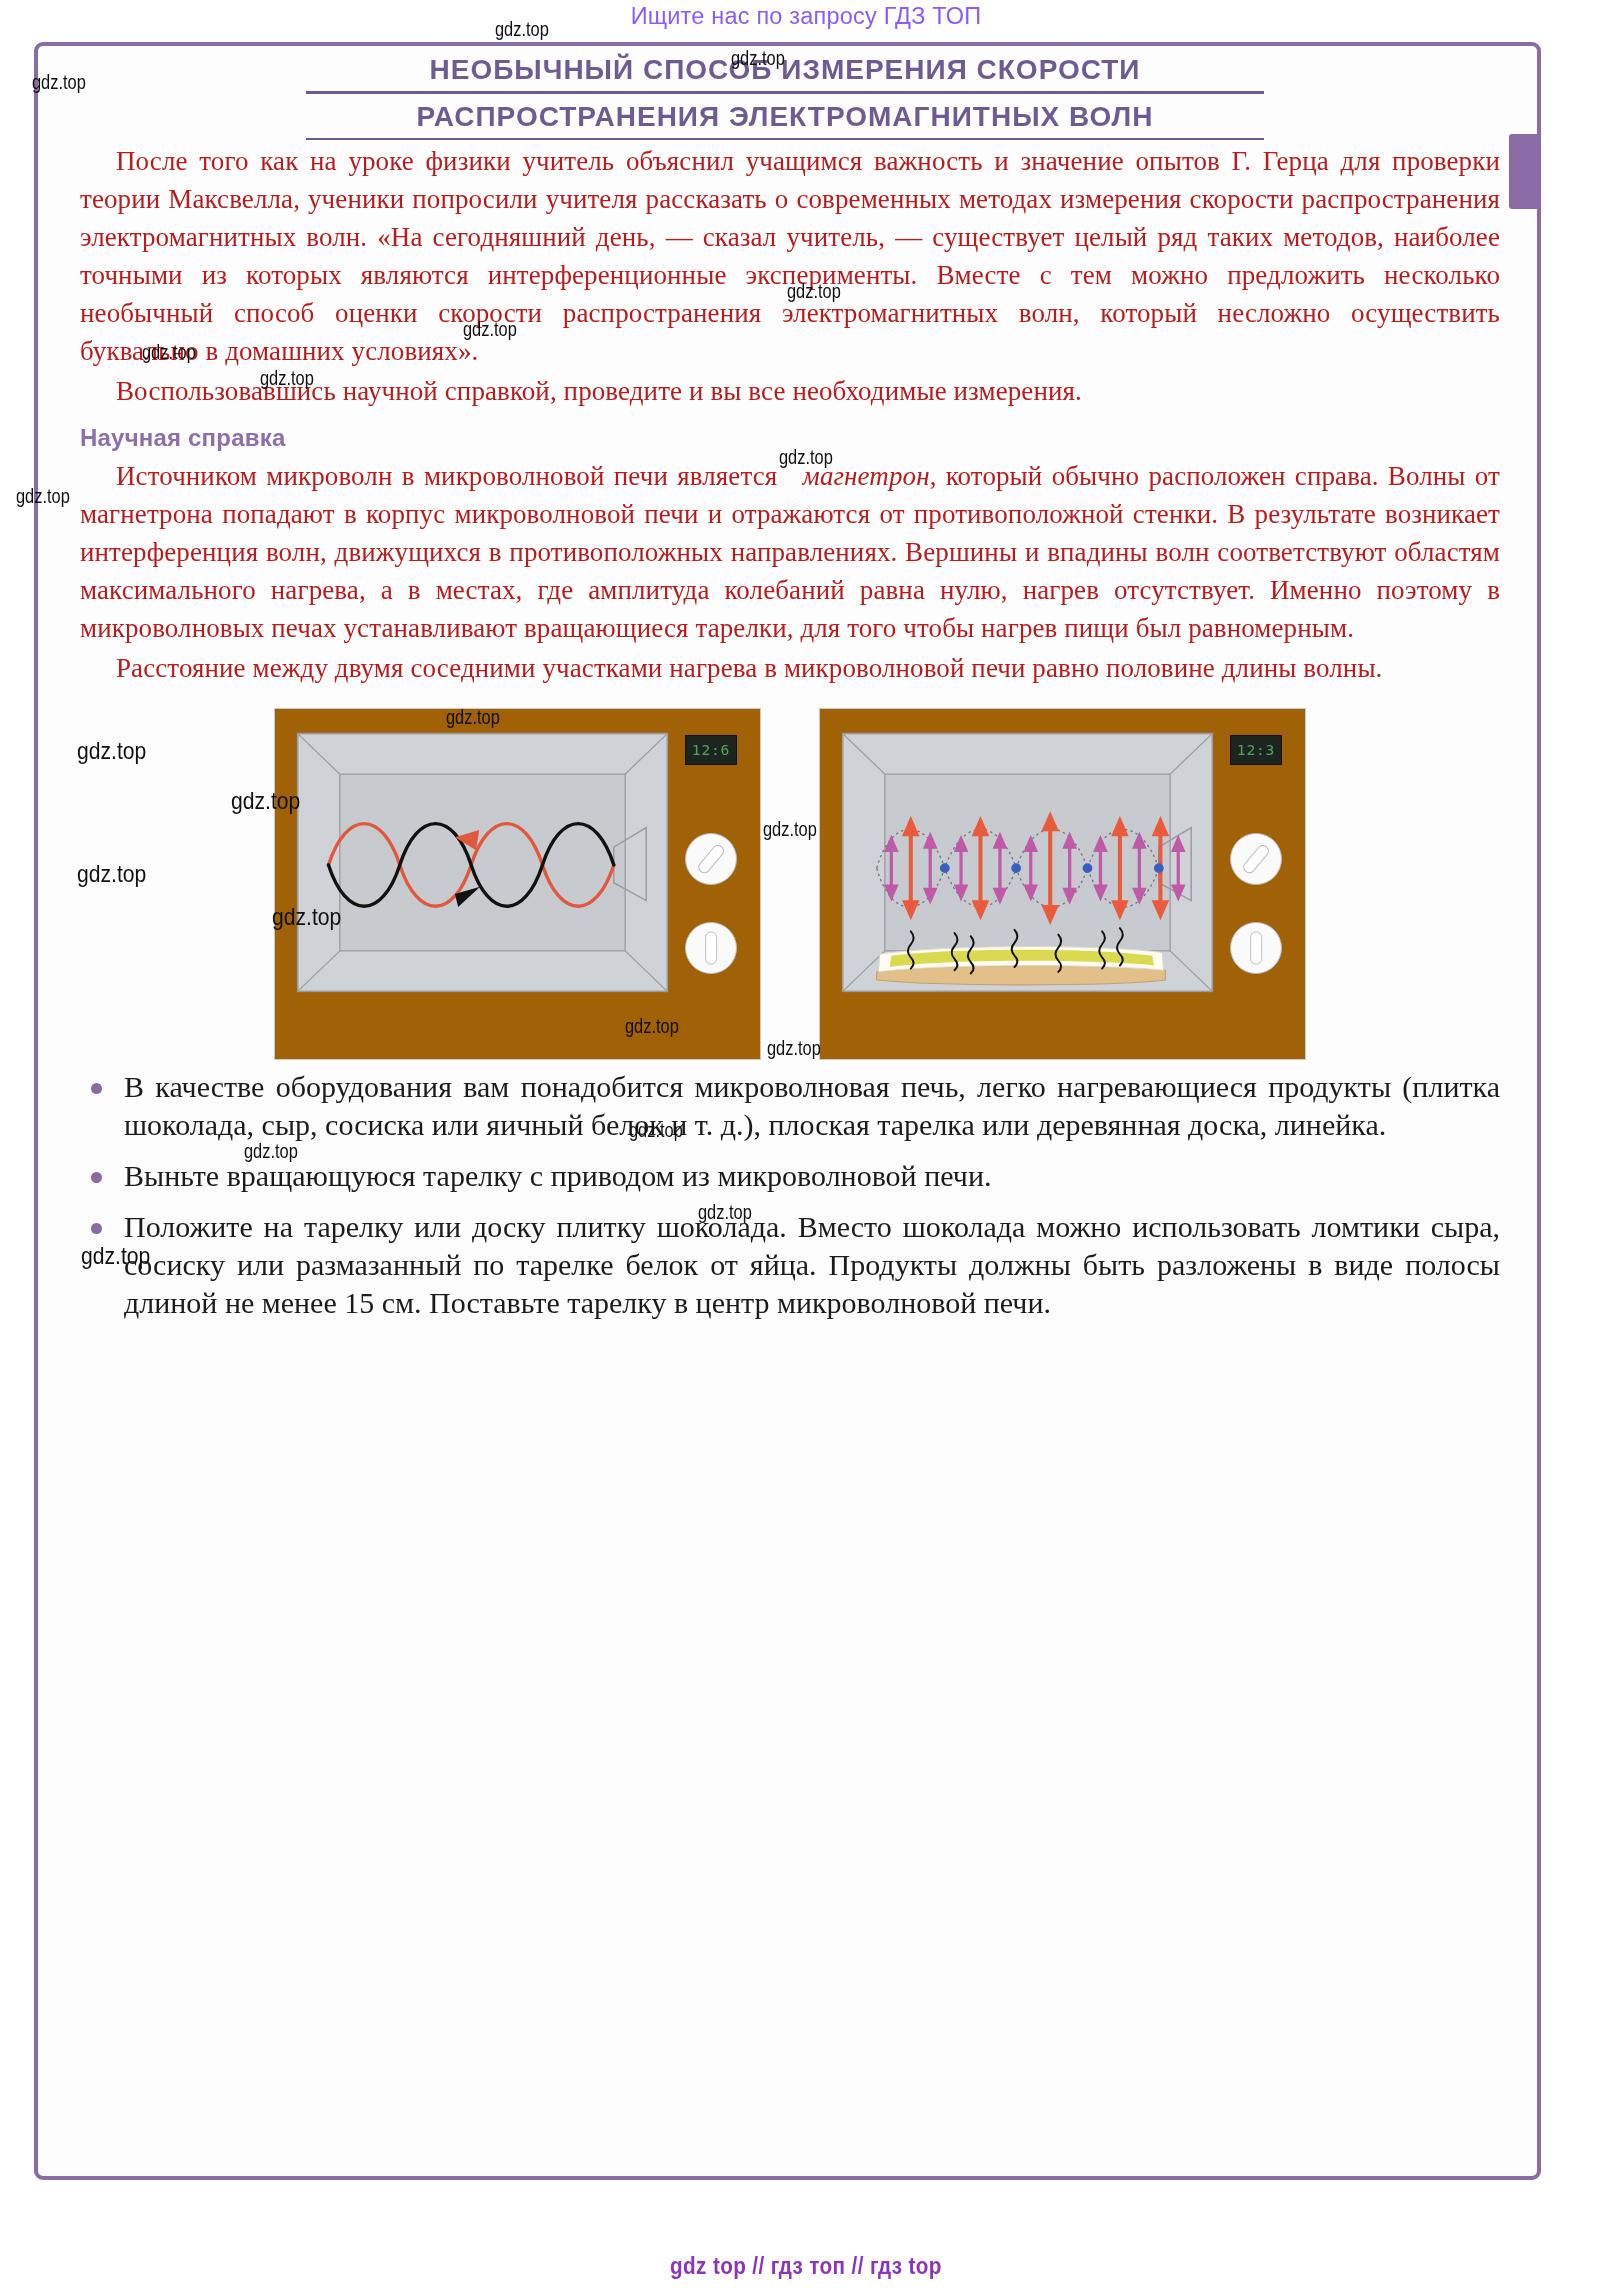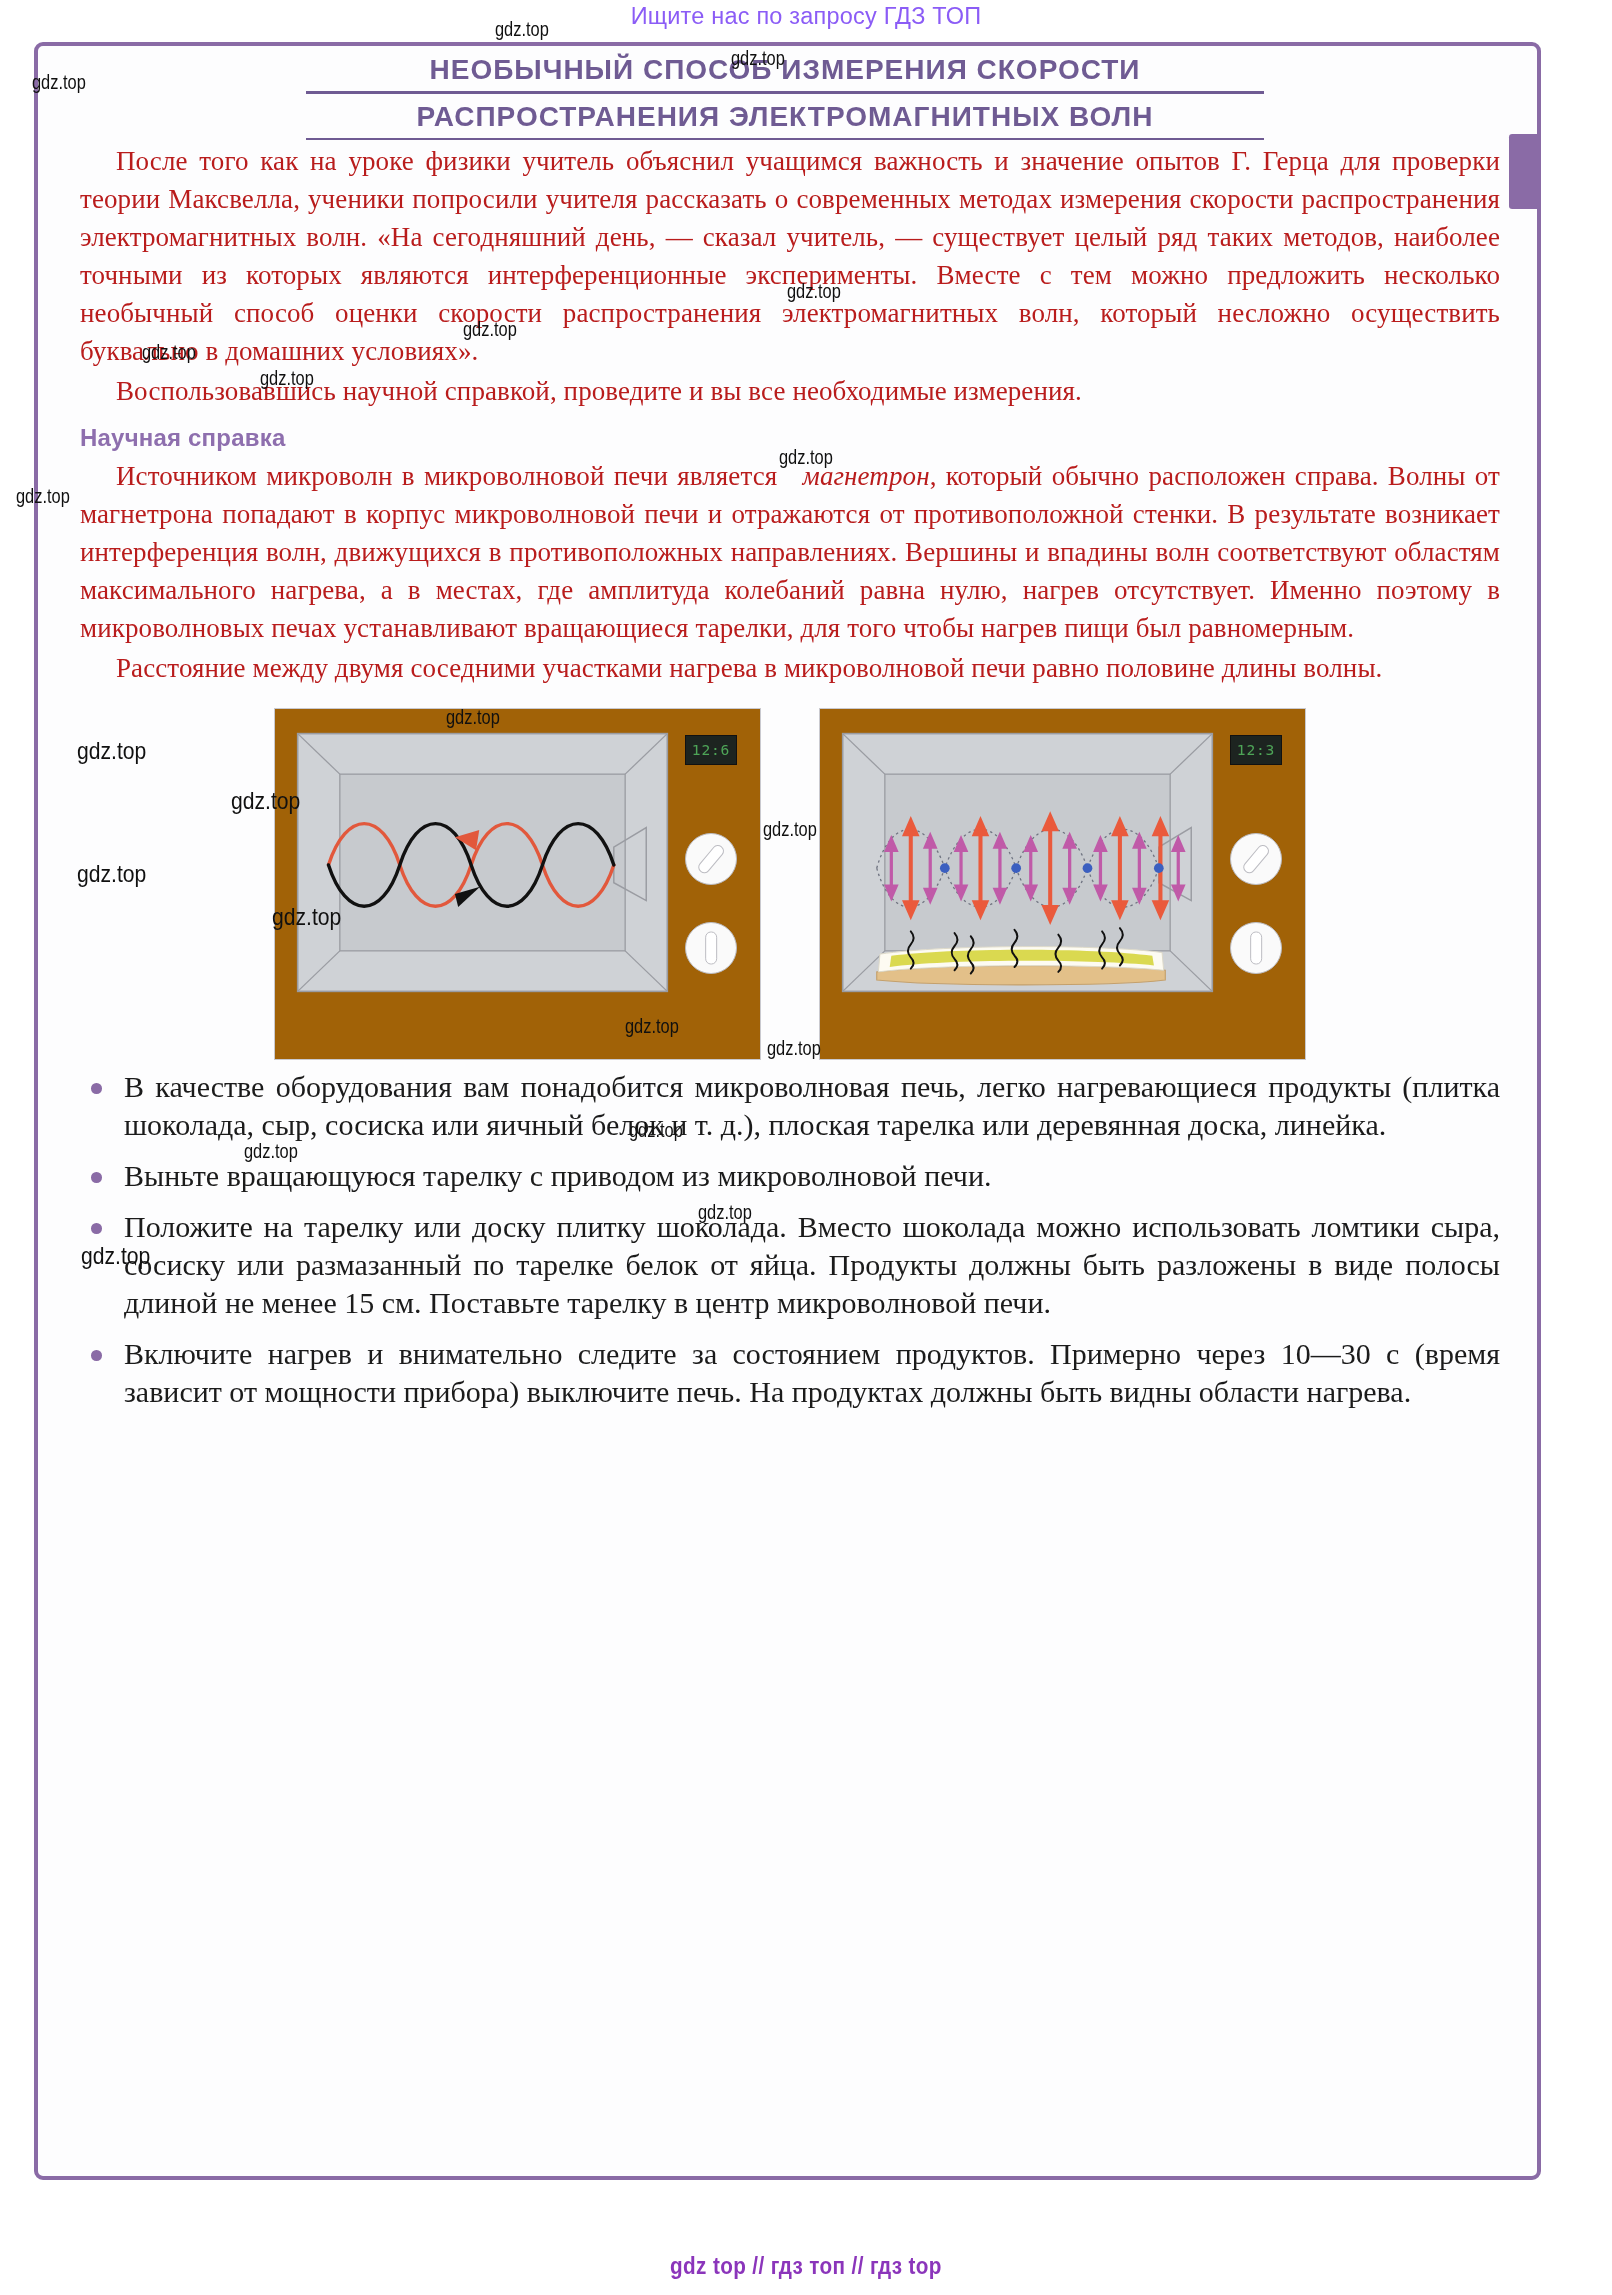--- a/index.html
+++ b/index.html
@@ -286,21 +286,20 @@
               </div>
           </div>
         </div>
       </div>
 
 
       <ul class="steps">
         <li>В качестве оборудования вам понадобится микроволновая печь, легко нагревающиеся продукты (плитка шоколада, сыр, сосиска или яичный белок и т. д.), плоская тарелка или деревянная доска, линейка.</li>
         <li>Выньте вращающуюся тарелку с приводом из микроволновой печи.</li>
         <li>Положите на тарелку или доску плитку шоколада. Вместо шоколада можно использовать ломтики сыра, сосиску или размазанный по тарелке белок от яйца. Продукты должны быть разложены в виде полосы длиной не менее 15 см. Поставьте тарелку в центр микроволновой печи.</li>
-        <li>Включите нагрев и внимательно следите за состоянием продуктов. Примерно через 10—30 с (время зависит от мощности прибора) выключите печь. На продуктах должны быть видны области нагрева.</li>
       </ul>
 
     </div>
 
     <div class="page-tab"></div>
   </div>
 </div>
 
 <div class="footer-wm">gdz top  //  гдз топ  //  гдз top</div>
 

